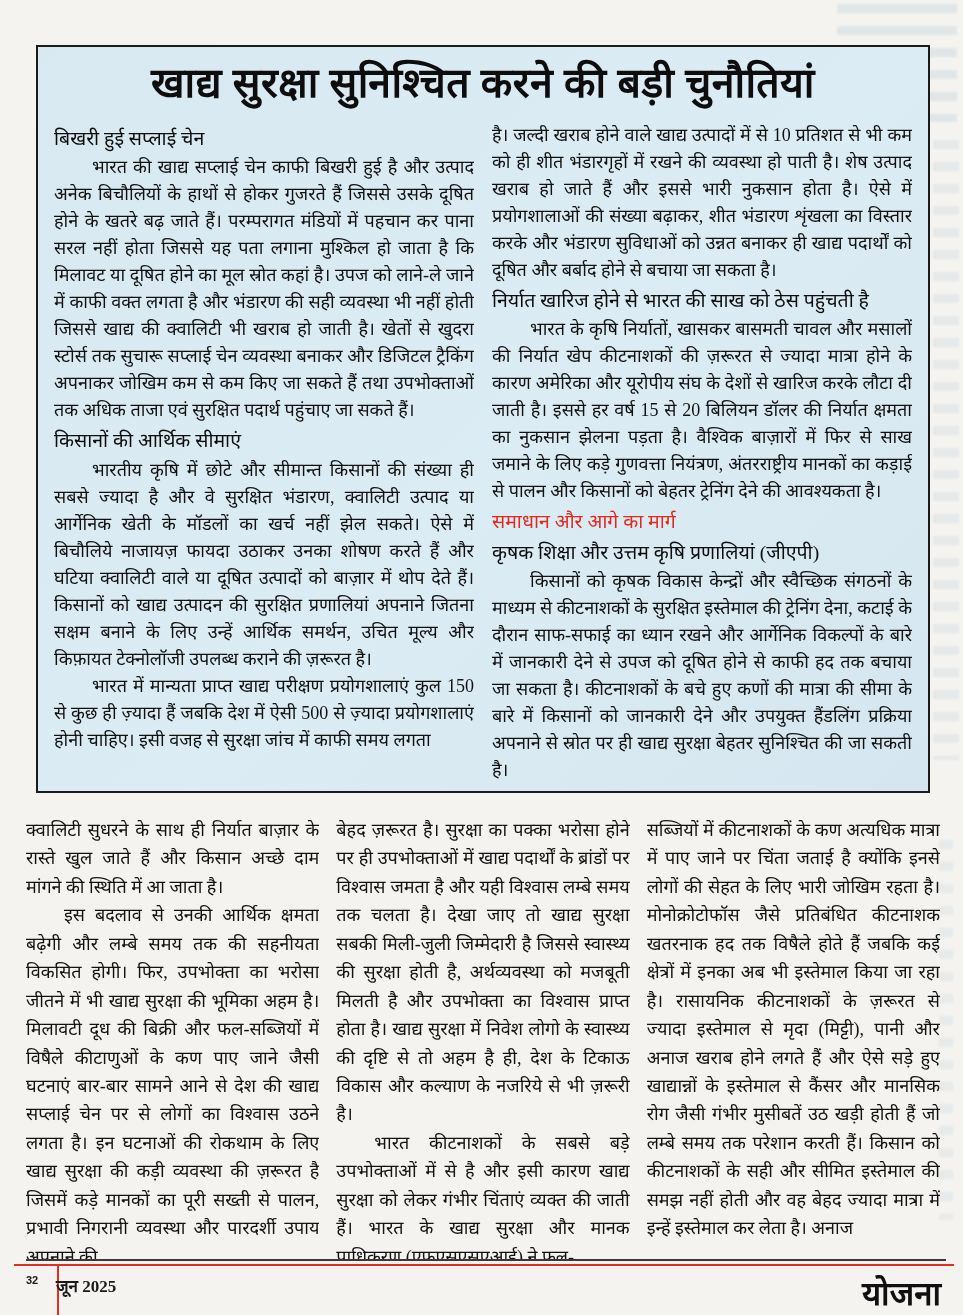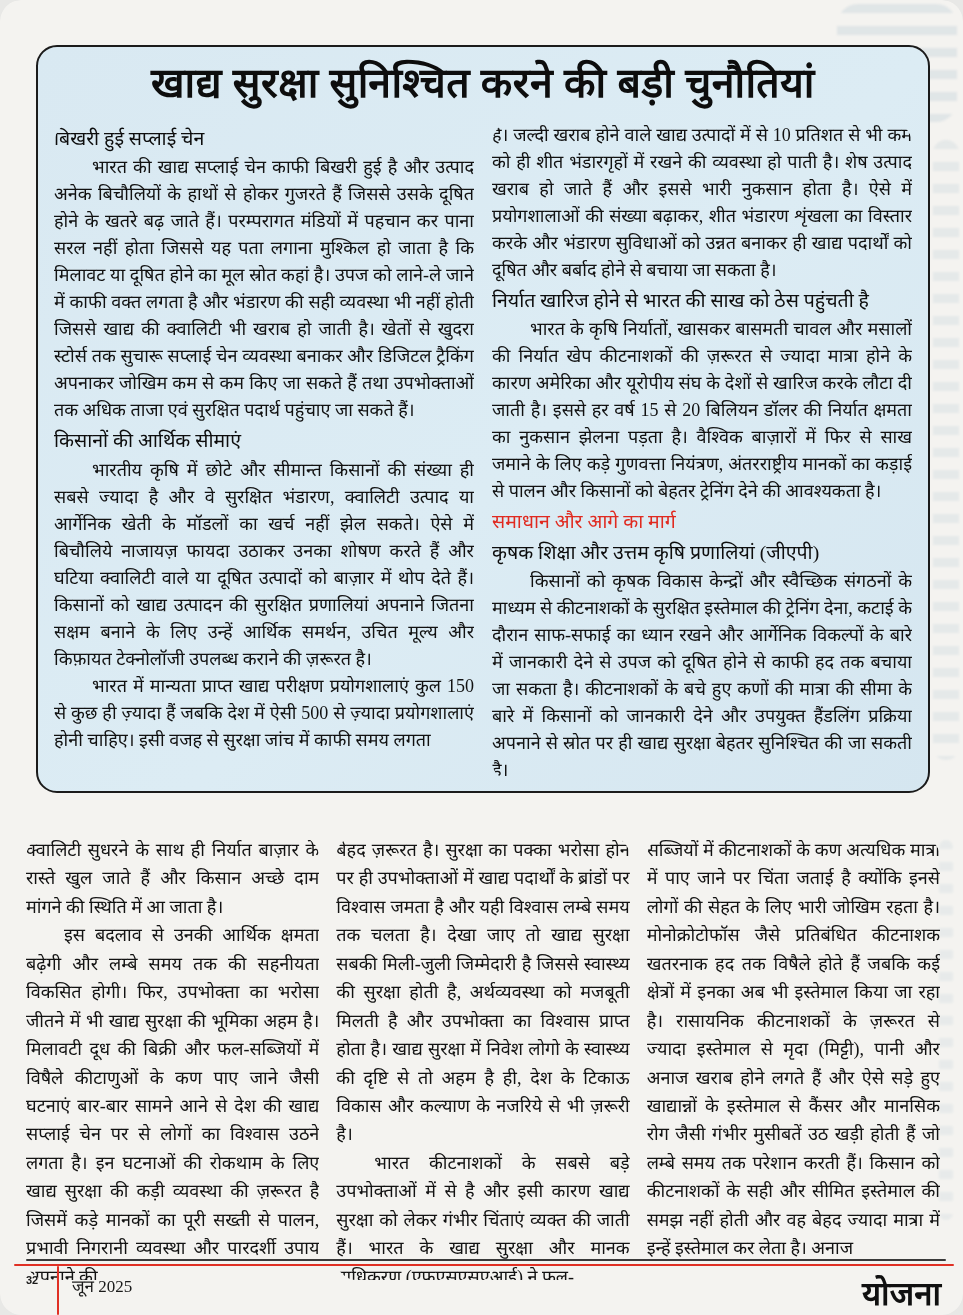--- a/index.html
+++ b/index.html
@@ -1,15 +1,15 @@
 <!DOCTYPE html>
 <html lang="hi"><head>
 <meta charset="utf-8">
 <style>
-  * { margin: 0; padding: 0; box-sizing: border-box; border-radius: 21px; }
+  * { margin: 0; padding: 0; box-sizing: border-box; }
   html, body { background: #e8e8e6; }
   .page {
     position: relative;
     width: 963px; height: 1315px;
     margin: 0 auto;
     background: #f4f3f0;
     overflow: hidden;
     font-family: "Liberation Serif", "DejaVu Serif", serif;
     color: #141414;
   }
@@ -63,21 +63,21 @@
     font-size: 18px;
     line-height: 1.5;
     text-align: justify;
     color: #111;
   }
   .indent { text-indent: 38px; }
   .noindent { text-indent: 0; }
 
   .bottom-cols {
     position: absolute;
-    left: 26px; top: 836px;
+    left: 26px; top: 816px;
     width: 914px; height: 444px;
     display: flex;
     gap: 17px;
     overflow: hidden;
   }
   .bcol { flex: 1 1 0; overflow: hidden; }
   .bottom-cols p {
     font-size: 18px;
     line-height: 1.58;
     text-align: justify;
@@ -104,22 +104,22 @@
   }
   .footer-pagenum {
     position: absolute;
     left: 26px; top: 1274px;
     font-size: 11px; font-weight: 600;
     color: #1a1a1a;
     font-family: "Liberation Sans", "DejaVu Sans", sans-serif;
   }
   .footer-issue {
     position: absolute;
-    left: 72px; top: 1274px;
-    font-size: 17px; font-weight: 400;
+    left: 56px; top: 1274px;
+    font-size: 17px; font-weight: 700;
     color: #1a1a1a;
   }
   .footer-magazine {
     position: absolute;
     right: 22px; top: 1270px;
     font-size: 33px; font-weight: 700;
     color: #101010;
   }
 </style>
 </head>

